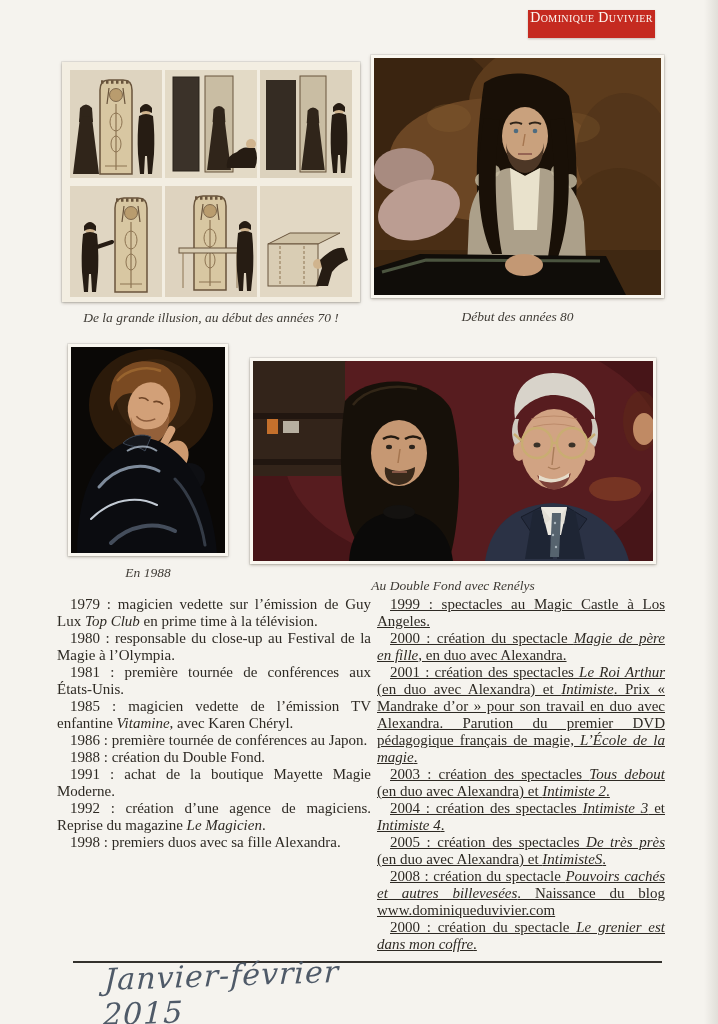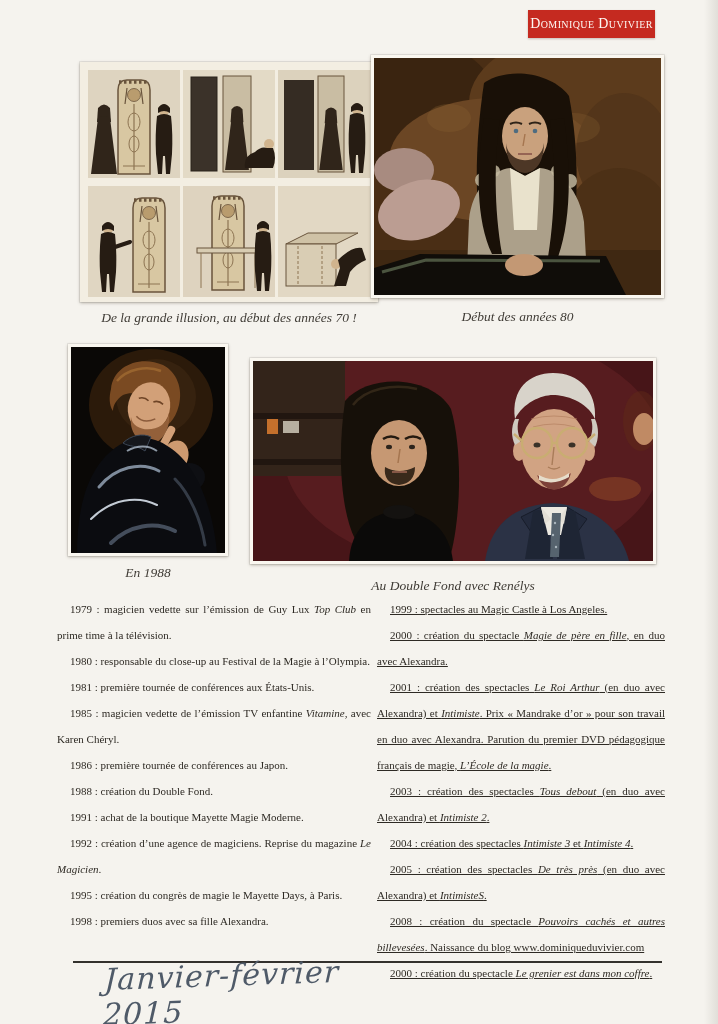--- a/index.html
+++ b/index.html
@@ -18,48 +18,48 @@
   }
   .page::after{
     content:"";position:absolute;right:0;top:0;width:14px;height:100%;
     background:linear-gradient(to left,rgba(120,115,105,.16),rgba(120,115,105,0));
     pointer-events:none;
   }
   .banner{
     position:absolute;left:528px;top:10px;width:127px;height:28px;
     background:var(--banner-red);
     color:#fdf8f2;font-variant:small-caps;font-size:14px;letter-spacing:.4px;
-    display:flex;align-items:center;justify-content:center;
+    display:flex;justify-content:center;
     box-shadow:0 1px 2px rgba(60,20,10,.25);
   }
   figure{margin:0;position:absolute;}
   .photo-frame{
     background:#faf7f0;padding:3px;box-sizing:border-box;
     box-shadow:0 1px 3px rgba(60,50,30,.35);
     outline:1px solid rgba(0,0,0,.06);
   }
   .photo-frame svg{display:block;}
   figcaption{
     font-style:italic;font-size:13.5px;color:#3f3b35;text-align:center;
   }
-  .fig-collage{left:80px;top:62px;width:298px;}
+  .fig-collage{left:62px;top:62px;width:298px;}
   .fig-collage .photo-frame{width:298px;height:240px;background:#f3eee2;}
   .fig-collage figcaption{margin-top:8px;}
   .fig-couch{left:371px;top:55px;width:293px;}
   .fig-couch .photo-frame{width:293px;height:243px;}
   .fig-couch figcaption{margin-top:11px;}
   .fig-leather{left:68px;top:344px;width:160px;}
   .fig-leather .photo-frame{width:160px;height:212px;}
   .fig-leather figcaption{margin-top:9px;}
   .fig-duo{left:250px;top:358px;width:406px;}
   .fig-duo .photo-frame{width:406px;height:206px;}
   .fig-duo figcaption{margin-top:14px;}
   .col{
     position:absolute;top:596px;
-    font-size:11px;line-height:26px;text-align:justify;
+    font-size:15px;line-height:17px;text-align:justify;
   }
   .col-left{left:57px;width:314px;}
   .col-right{left:377px;width:288px;text-decoration:underline;}
   .entry{margin:0;text-indent:13px;}
   .entry em{font-style:italic;}
   .footer-rule{
     position:absolute;left:73px;top:961px;width:589px;height:2px;
     background:#33312d;
   }
   .footer-line{
@@ -305,21 +305,20 @@
 
   <div class="col col-left">
       <p class="entry"><span>1979 : magicien vedette sur l’émission de Guy Lux </span><em>Top Club</em><span> en prime time à la télévision.</span></p>
       <p class="entry"><span>1980 : responsable du close-up au Festival de la Magie à l’Olympia.</span></p>
       <p class="entry"><span>1981 : première tournée de conférences aux États-Unis.</span></p>
       <p class="entry"><span>1985 : magicien vedette de l’émission TV enfantine </span><em>Vitamine</em><span>, avec Karen Chéryl.</span></p>
       <p class="entry"><span>1986 : première tournée de conférences au Japon.</span></p>
       <p class="entry"><span>1988 : création du Double Fond.</span></p>
       <p class="entry"><span>1991 : achat de la boutique Mayette Magie Moderne.</span></p>
       <p class="entry"><span>1992 : création d’une agence de magiciens. Reprise du magazine </span><em>Le Magicien</em><span>.</span></p>
-      <p class="entry"><span>1995 : création du congrès de magie le Mayette Days, à Paris.</span></p>
       <p class="entry"><span>1998 : premiers duos avec sa fille Alexandra.</span></p>
     </div>
   <div class="col col-right">
       <p class="entry"><span>1999 : spectacles au Magic Castle à Los Angeles.</span></p>
       <p class="entry"><span>2000 : création du spectacle </span><em>Magie de père en fille</em><span>, en duo avec Alexandra.</span></p>
       <p class="entry"><span>2001 : création des spectacles </span><em>Le Roi Arthur</em><span> (en duo avec Alexandra) et </span><em>Intimiste</em><span>. Prix « Mandrake d’or » pour son travail en duo avec Alexandra. Parution du premier DVD pédagogique français de magie, </span><em>L’École de la magie</em><span>.</span></p>
       <p class="entry"><span>2003 : création des spectacles </span><em>Tous debout</em><span> (en duo avec Alexandra) et </span><em>Intimiste 2</em><span>.</span></p>
       <p class="entry"><span>2004 : création des spectacles </span><em>Intimiste 3</em><span> et </span><em>Intimiste 4</em><span>.</span></p>
       <p class="entry"><span>2005 : création des spectacles </span><em>De très près</em><span> (en duo avec Alexandra) et </span><em>IntimisteS</em><span>.</span></p>
       <p class="entry"><span>2008 : création du spectacle </span><em>Pouvoirs cachés et autres billevesées</em><span>. Naissance du blog www.dominiqueduvivier.com</span></p>

